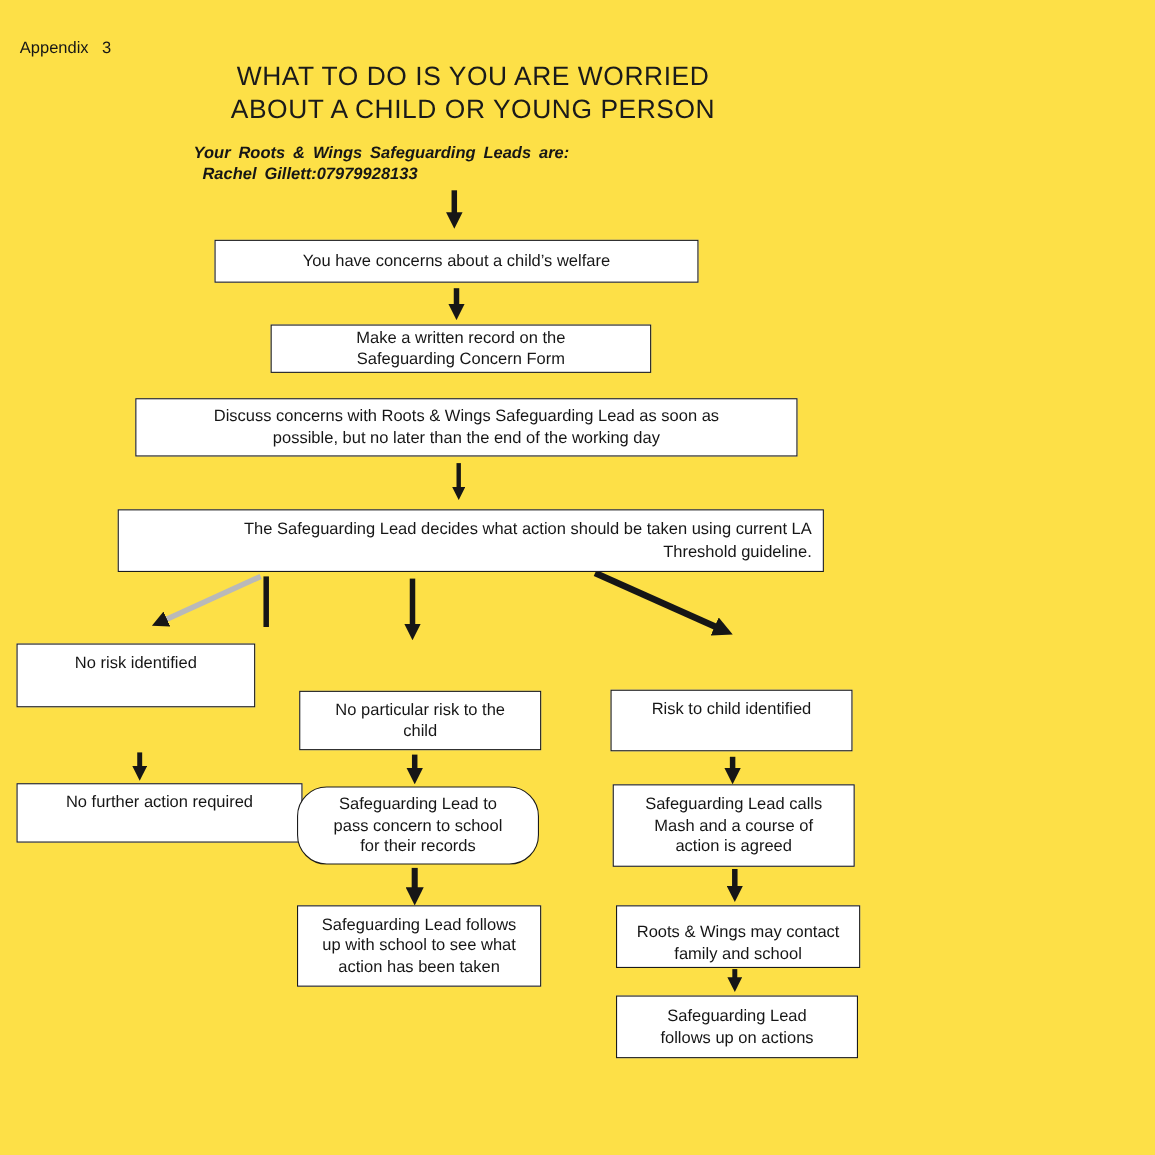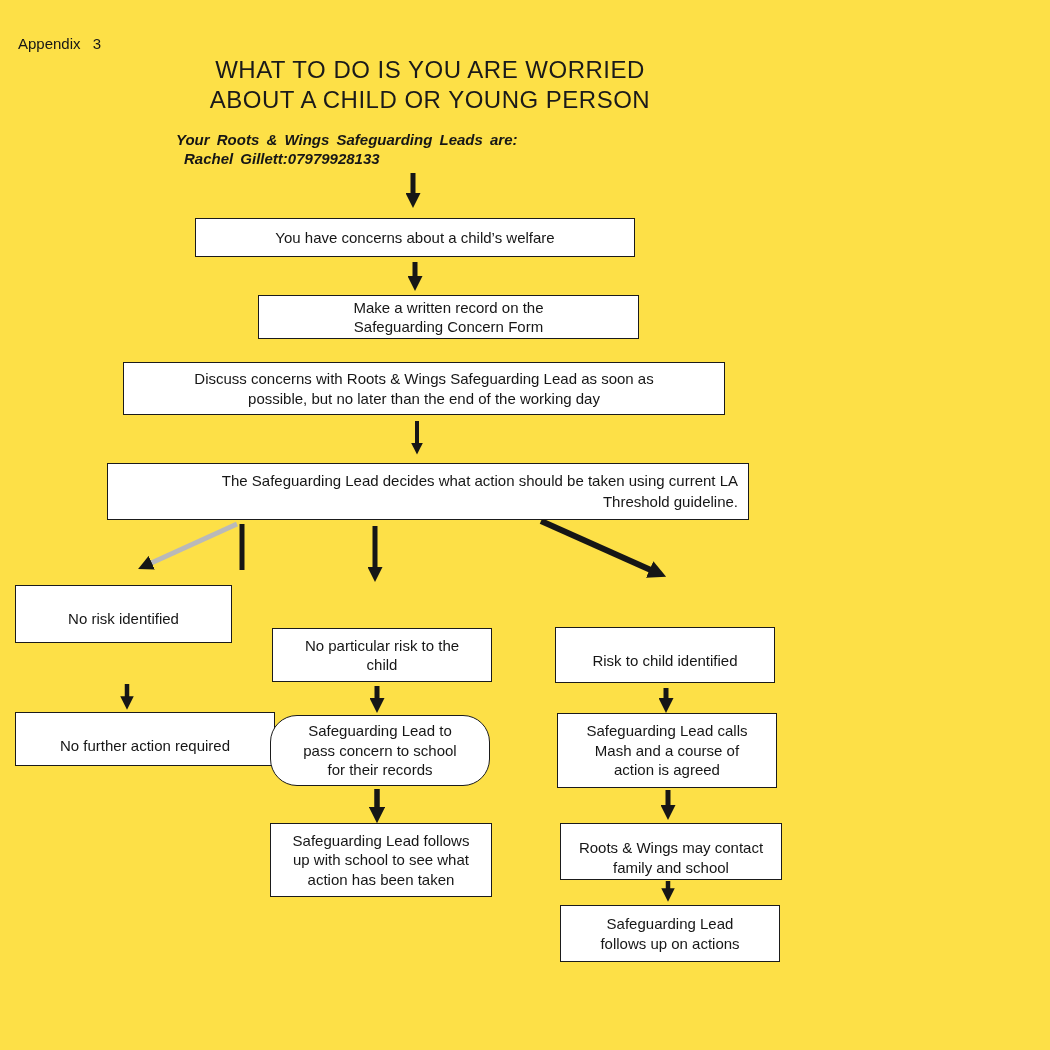--- a/index.html
+++ b/index.html
@@ -45,21 +45,21 @@
     display: flex;
     flex-direction: column;
     align-items: center;
     justify-content: center;
     text-align: center;
     font-size: 15px;
     line-height: 19.5px;
     padding: 2px 6px;
   }
   .fc-box .fc-text { white-space: pre-line; }
-  .v-top { justify-content: flex-start; padding-top: 23px; }
+  .v-top { justify-content: flex-start; padding-top: 7px; }
   .decide {
     display: block;
     text-align: right;
     padding: 7px 10px 6px 7px;
   }
   .decide span { display: block; }
   .decide .bold-indent {
     font-weight: normal;
     margin-left: 42px;
     margin-top: 1px;
@@ -118,21 +118,21 @@
     <line x1="377" y1="789" x2="377" y2="810" stroke-width="5.5" marker-end="url(#ah)"></line>
     <line x1="666" y1="688" x2="666" y2="701" stroke-width="5" marker-end="url(#ah)"></line>
     <line x1="668" y1="790" x2="668" y2="808" stroke-width="5" marker-end="url(#ah)"></line>
     <line x1="668" y1="881" x2="668" y2="891" stroke-width="4.5" marker-end="url(#ah)"></line>
   </svg>
 
   <div class="fc-box" style="left:195px; top:218px; width:440px; height:39px;">
     <span class="fc-text">You have concerns about a child’s welfare</span>
   </div>
 
-  <div class="fc-box" style="left:258px; top:295px; width:381px; height:44px;">
+  <div class="fc-box" style="left:246px; top:295px; width:346px; height:44px;">
     <span class="fc-text">Make a written record on the
 Safeguarding Concern Form</span>
   </div>
 
   <div class="fc-box" style="left:123px; top:362px; width:602px; height:53px;">
     <span class="fc-text">Discuss concerns with Roots &amp; Wings Safeguarding Lead as soon as
 possible, but no later than the end of the working day</span>
   </div>
 
   <div class="fc-box decide" style="left:107px; top:463px; width:642px; height:57px;">

